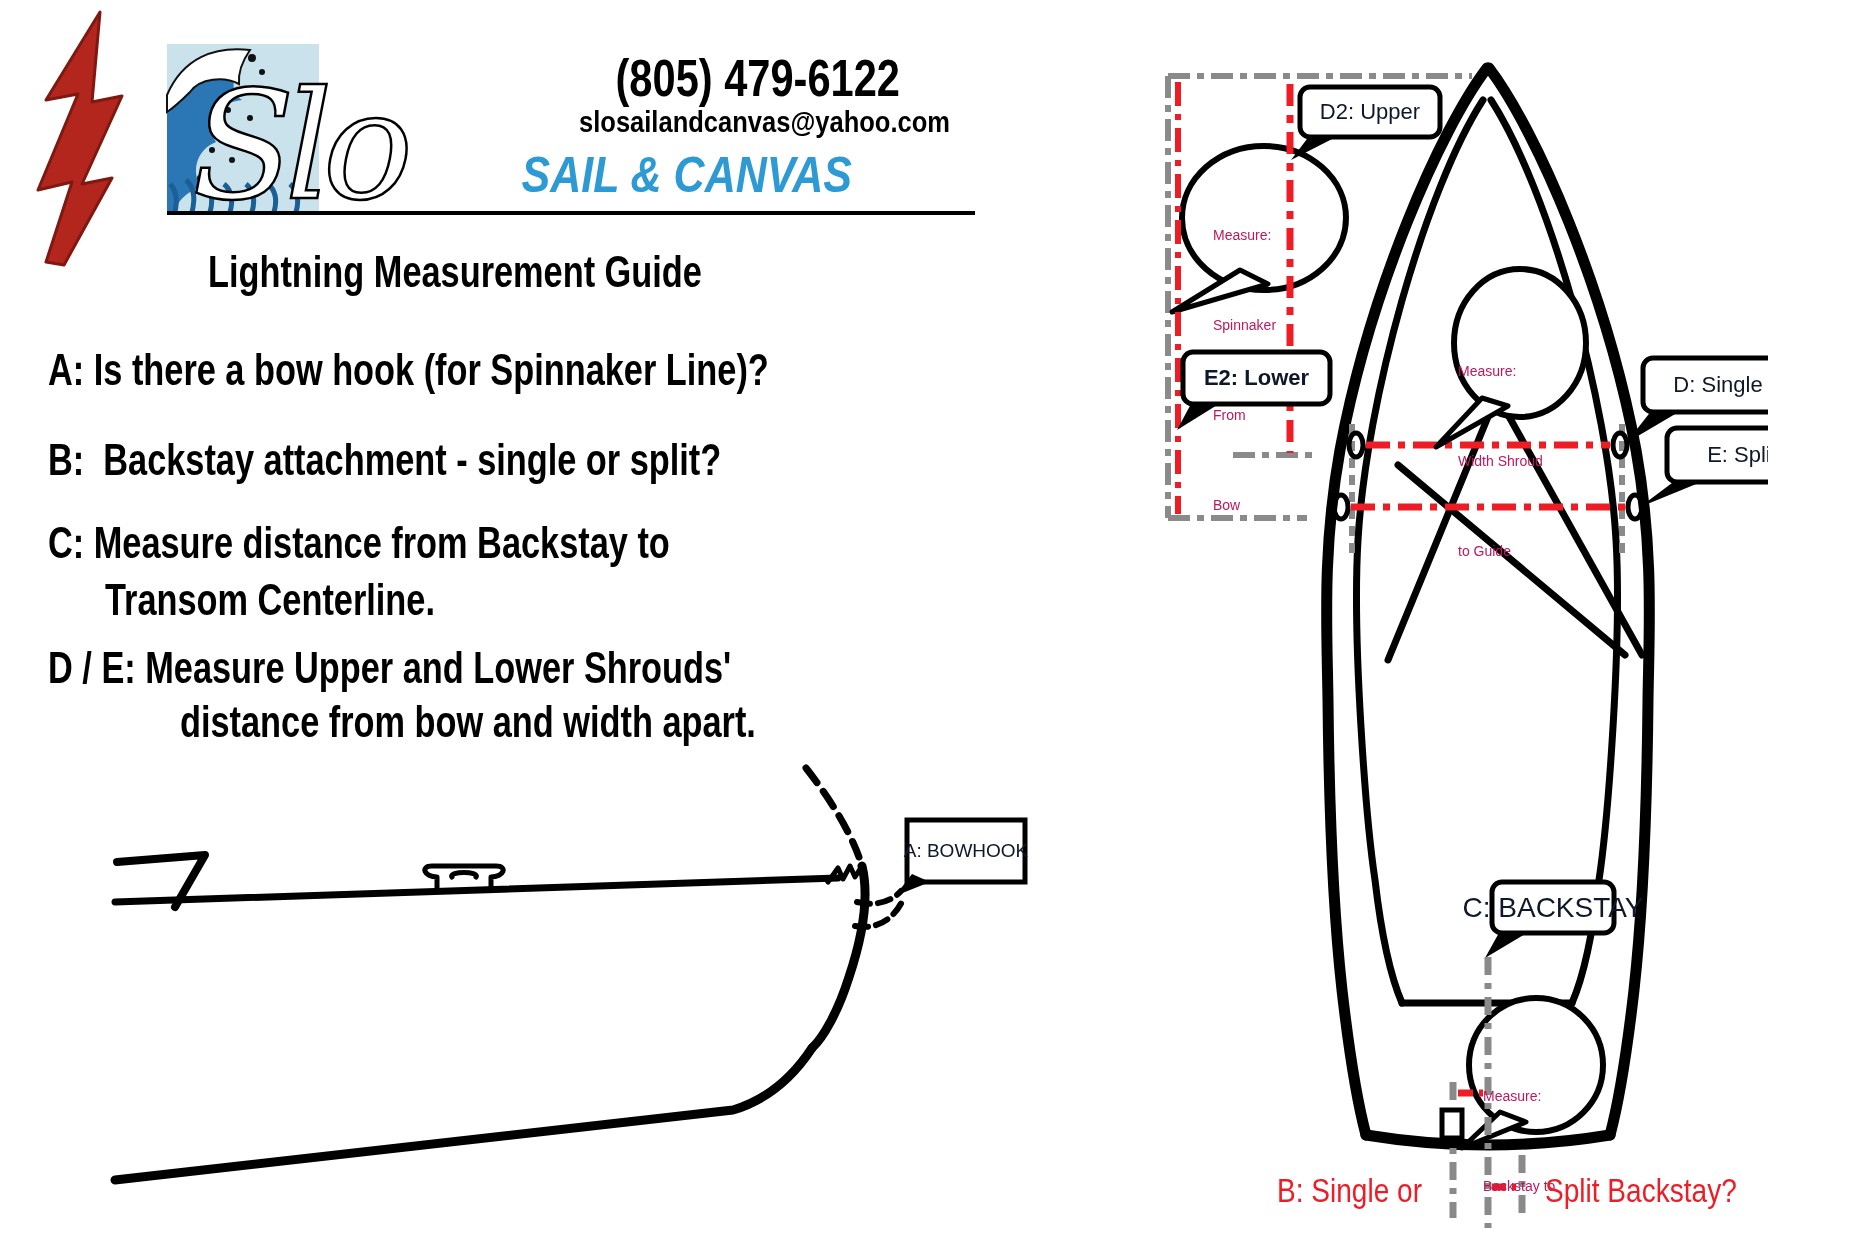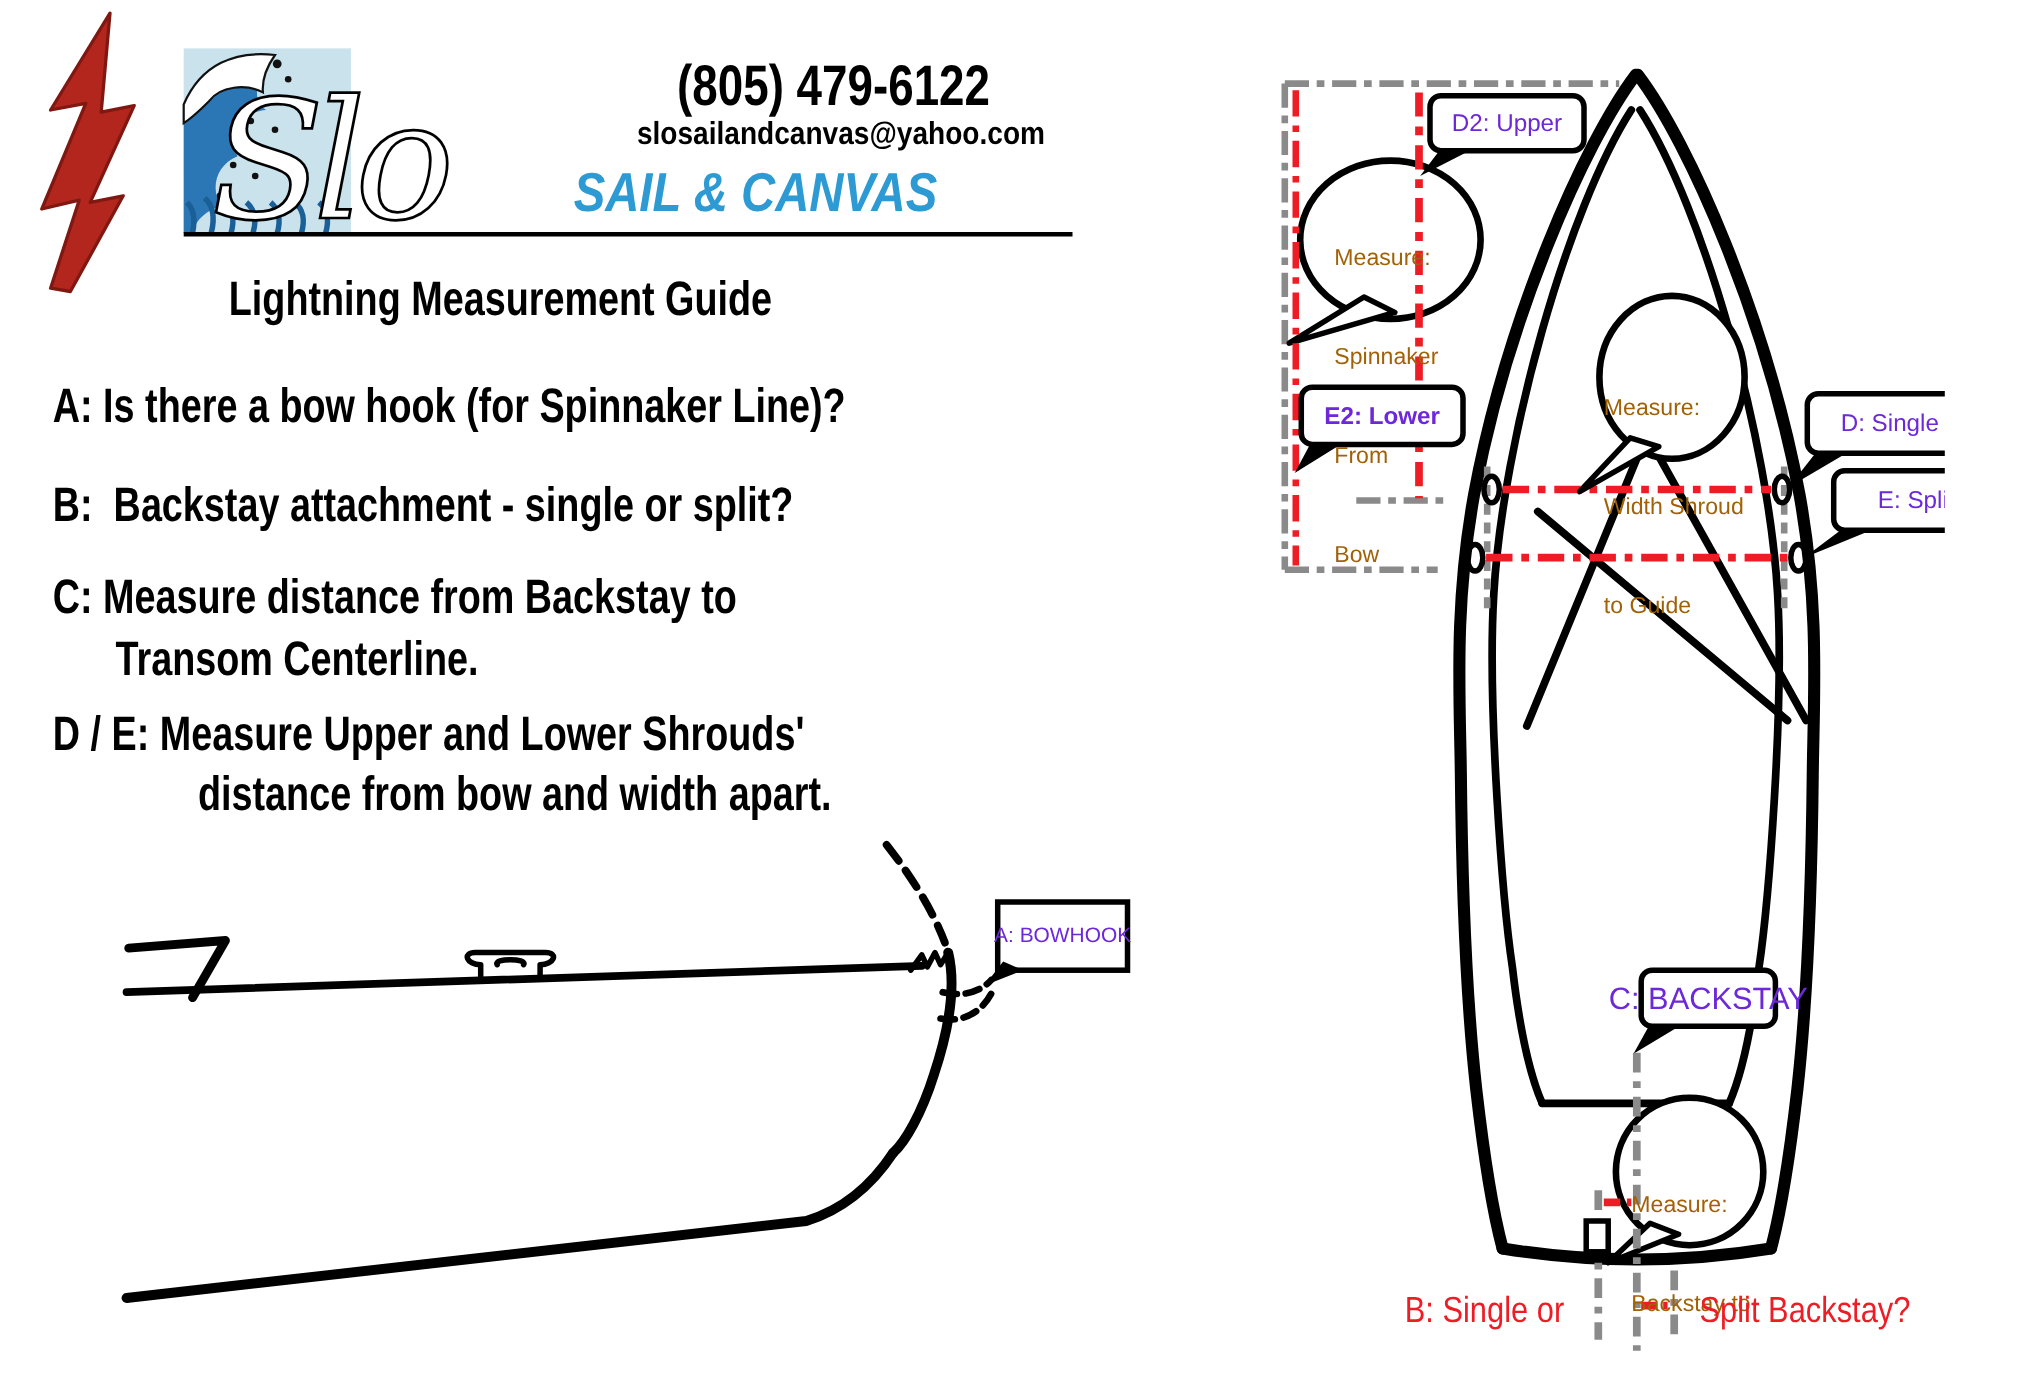--- a/index.html
+++ b/index.html
@@ -3,22 +3,22 @@
 <meta charset="utf-8">
 <style>
   html,body{margin:0;padding:0;background:#fff;}
   #canvas{position:relative;width:1768px;height:1260px;overflow:hidden;background:#fff;
           font-family:"Liberation Sans",sans-serif;}
   #art{position:absolute;left:0;top:0;}
   .txt{position:absolute;white-space:pre;color:#000;}
   .instr{font-weight:bold;font-size:44px;line-height:1;transform:scaleX(.78);transform-origin:0 0;}
   .hdr-right{text-align:right;font-weight:bold;transform-origin:100% 0;}
   .redlbl{position:absolute;display:flex;align-items:center;justify-content:center;
-          color:#6d28d9;font-size:22px;white-space:pre;}
-  .bubble{position:absolute;font-size:21px;line-height:30px;color:#a16207;white-space:pre;}
+          color:#0f172a;font-size:22px;white-space:pre;}
+  .bubble{position:absolute;font-size:14px;line-height:30px;color:#be185d;white-space:pre;}
   .bottomred{position:absolute;color:#ee1c25;font-size:33px;white-space:pre;
              transform:scaleX(.85);transform-origin:0 0;}
 </style>
 </head>
 <body>
 
 <div id="canvas">
 
 <svg id="art" width="1856" height="1260" viewBox="0 0 1856 1260">
 

